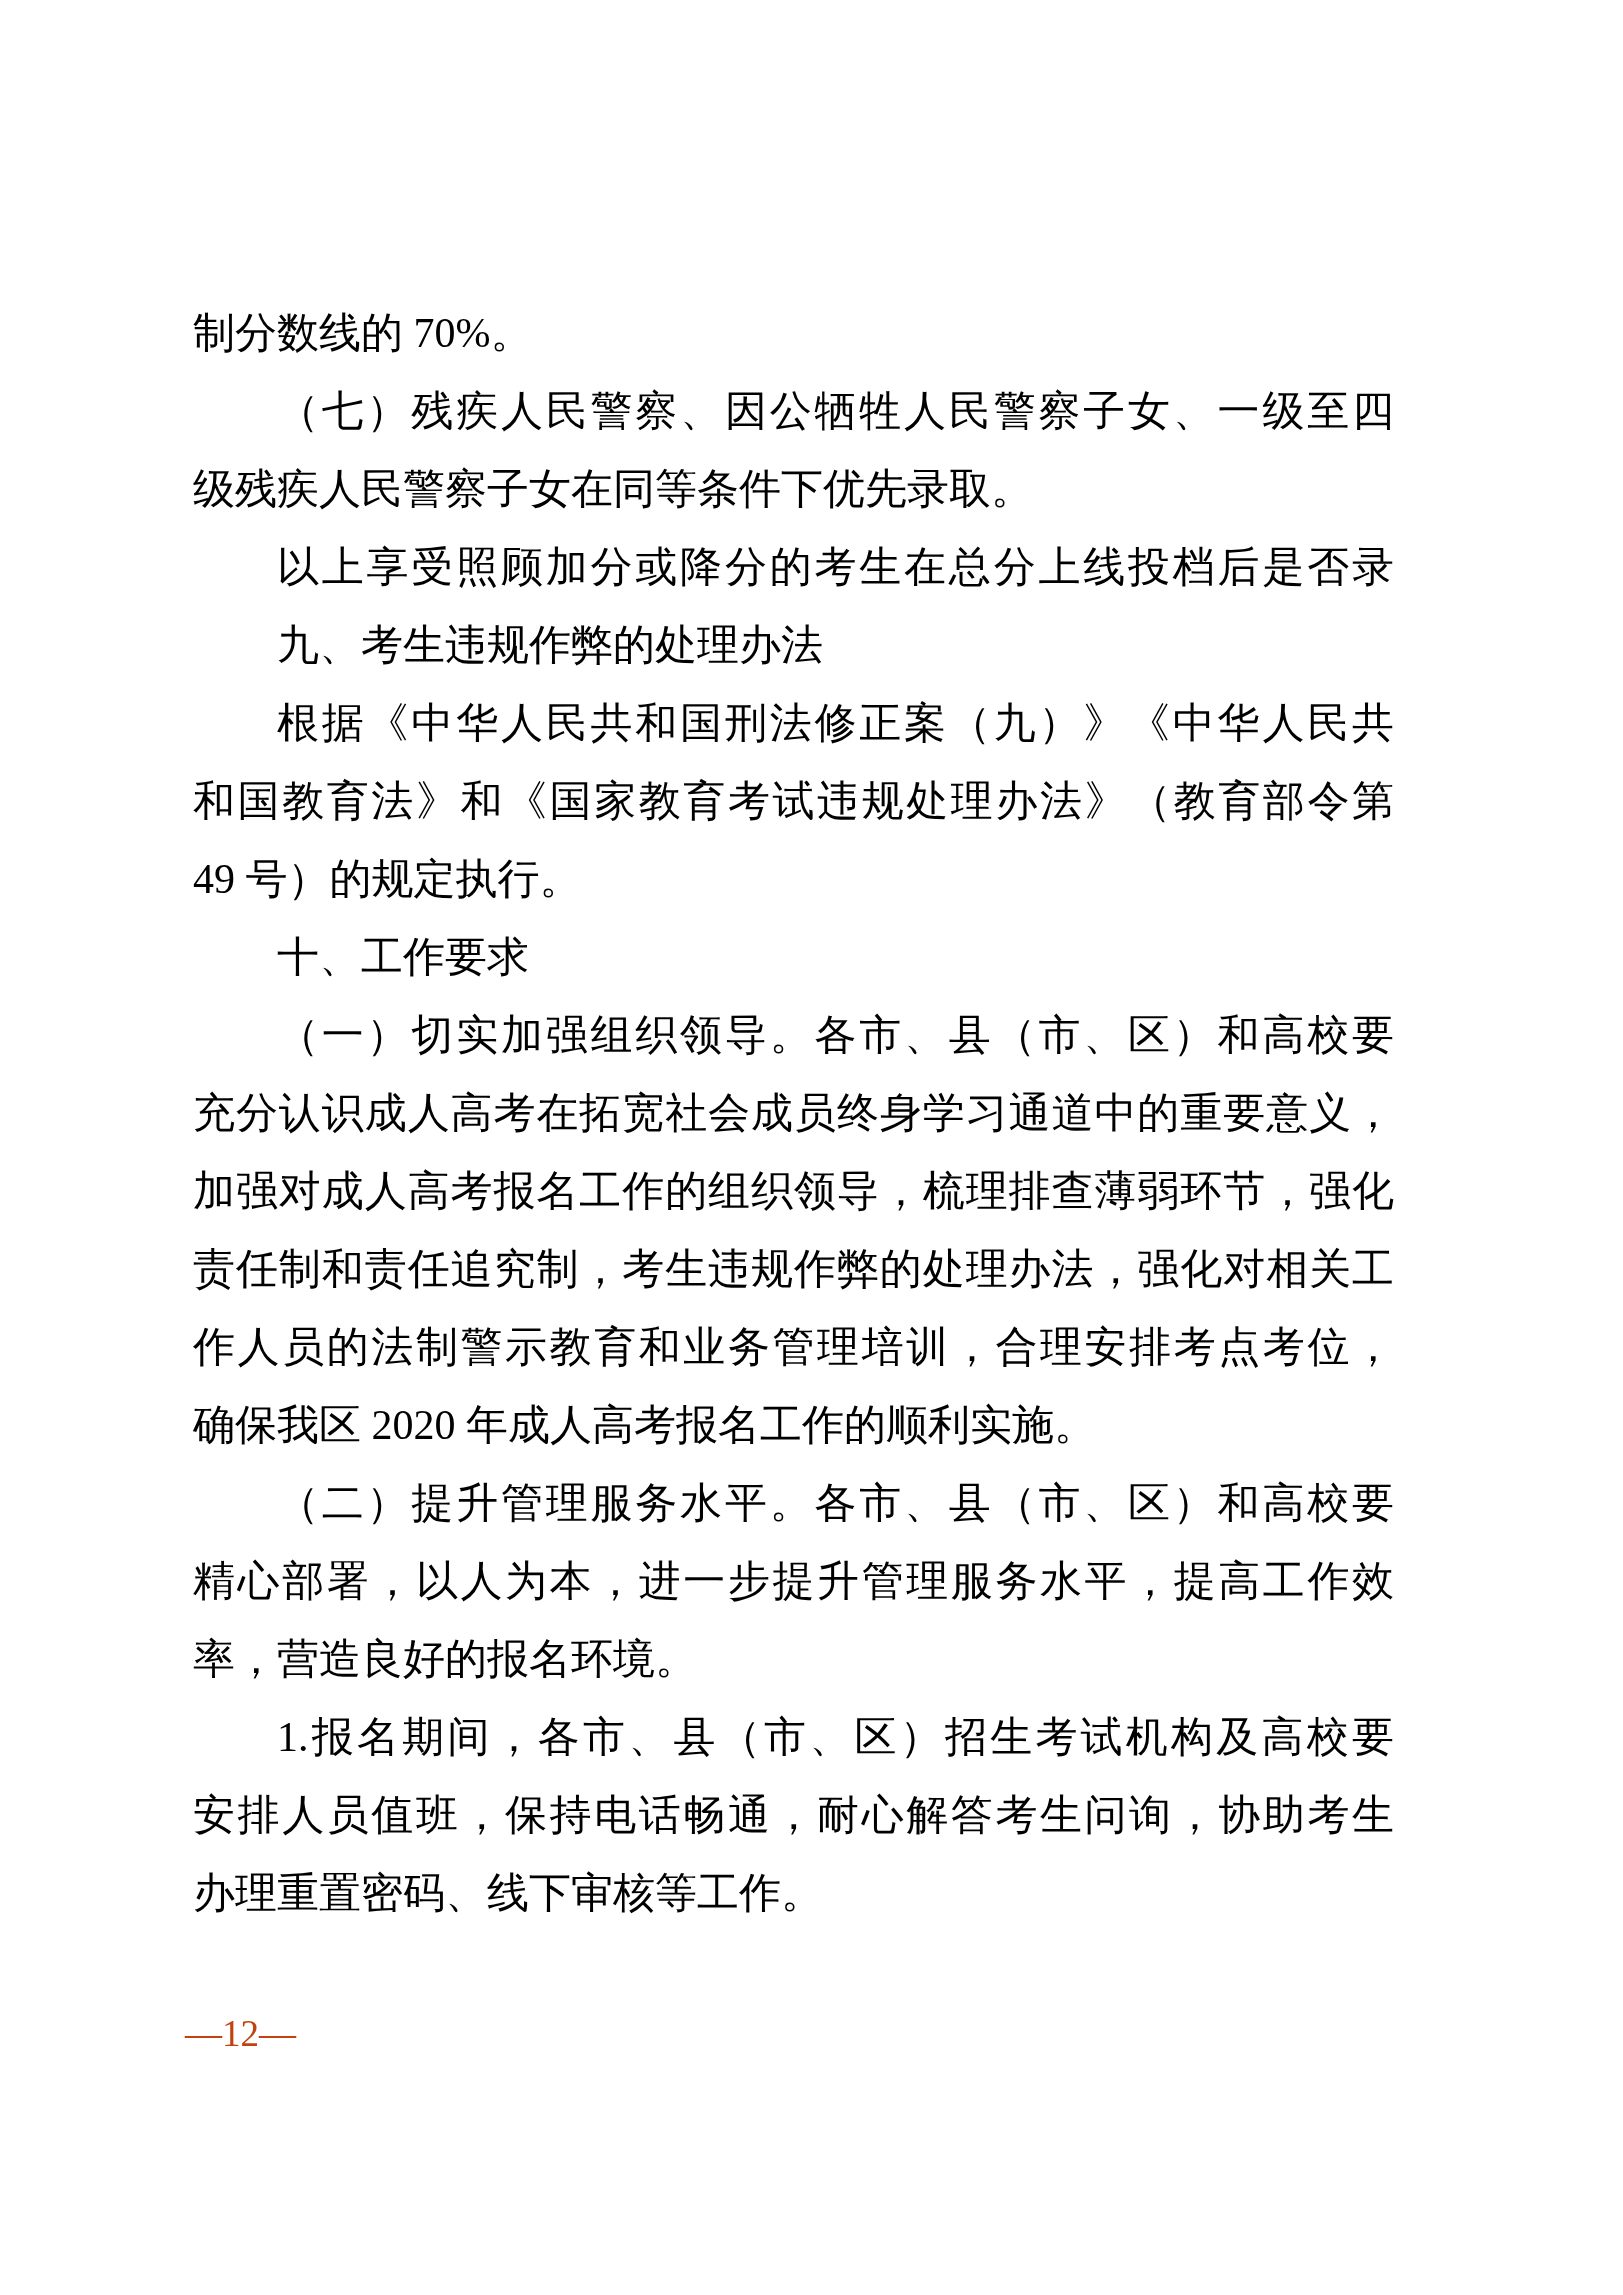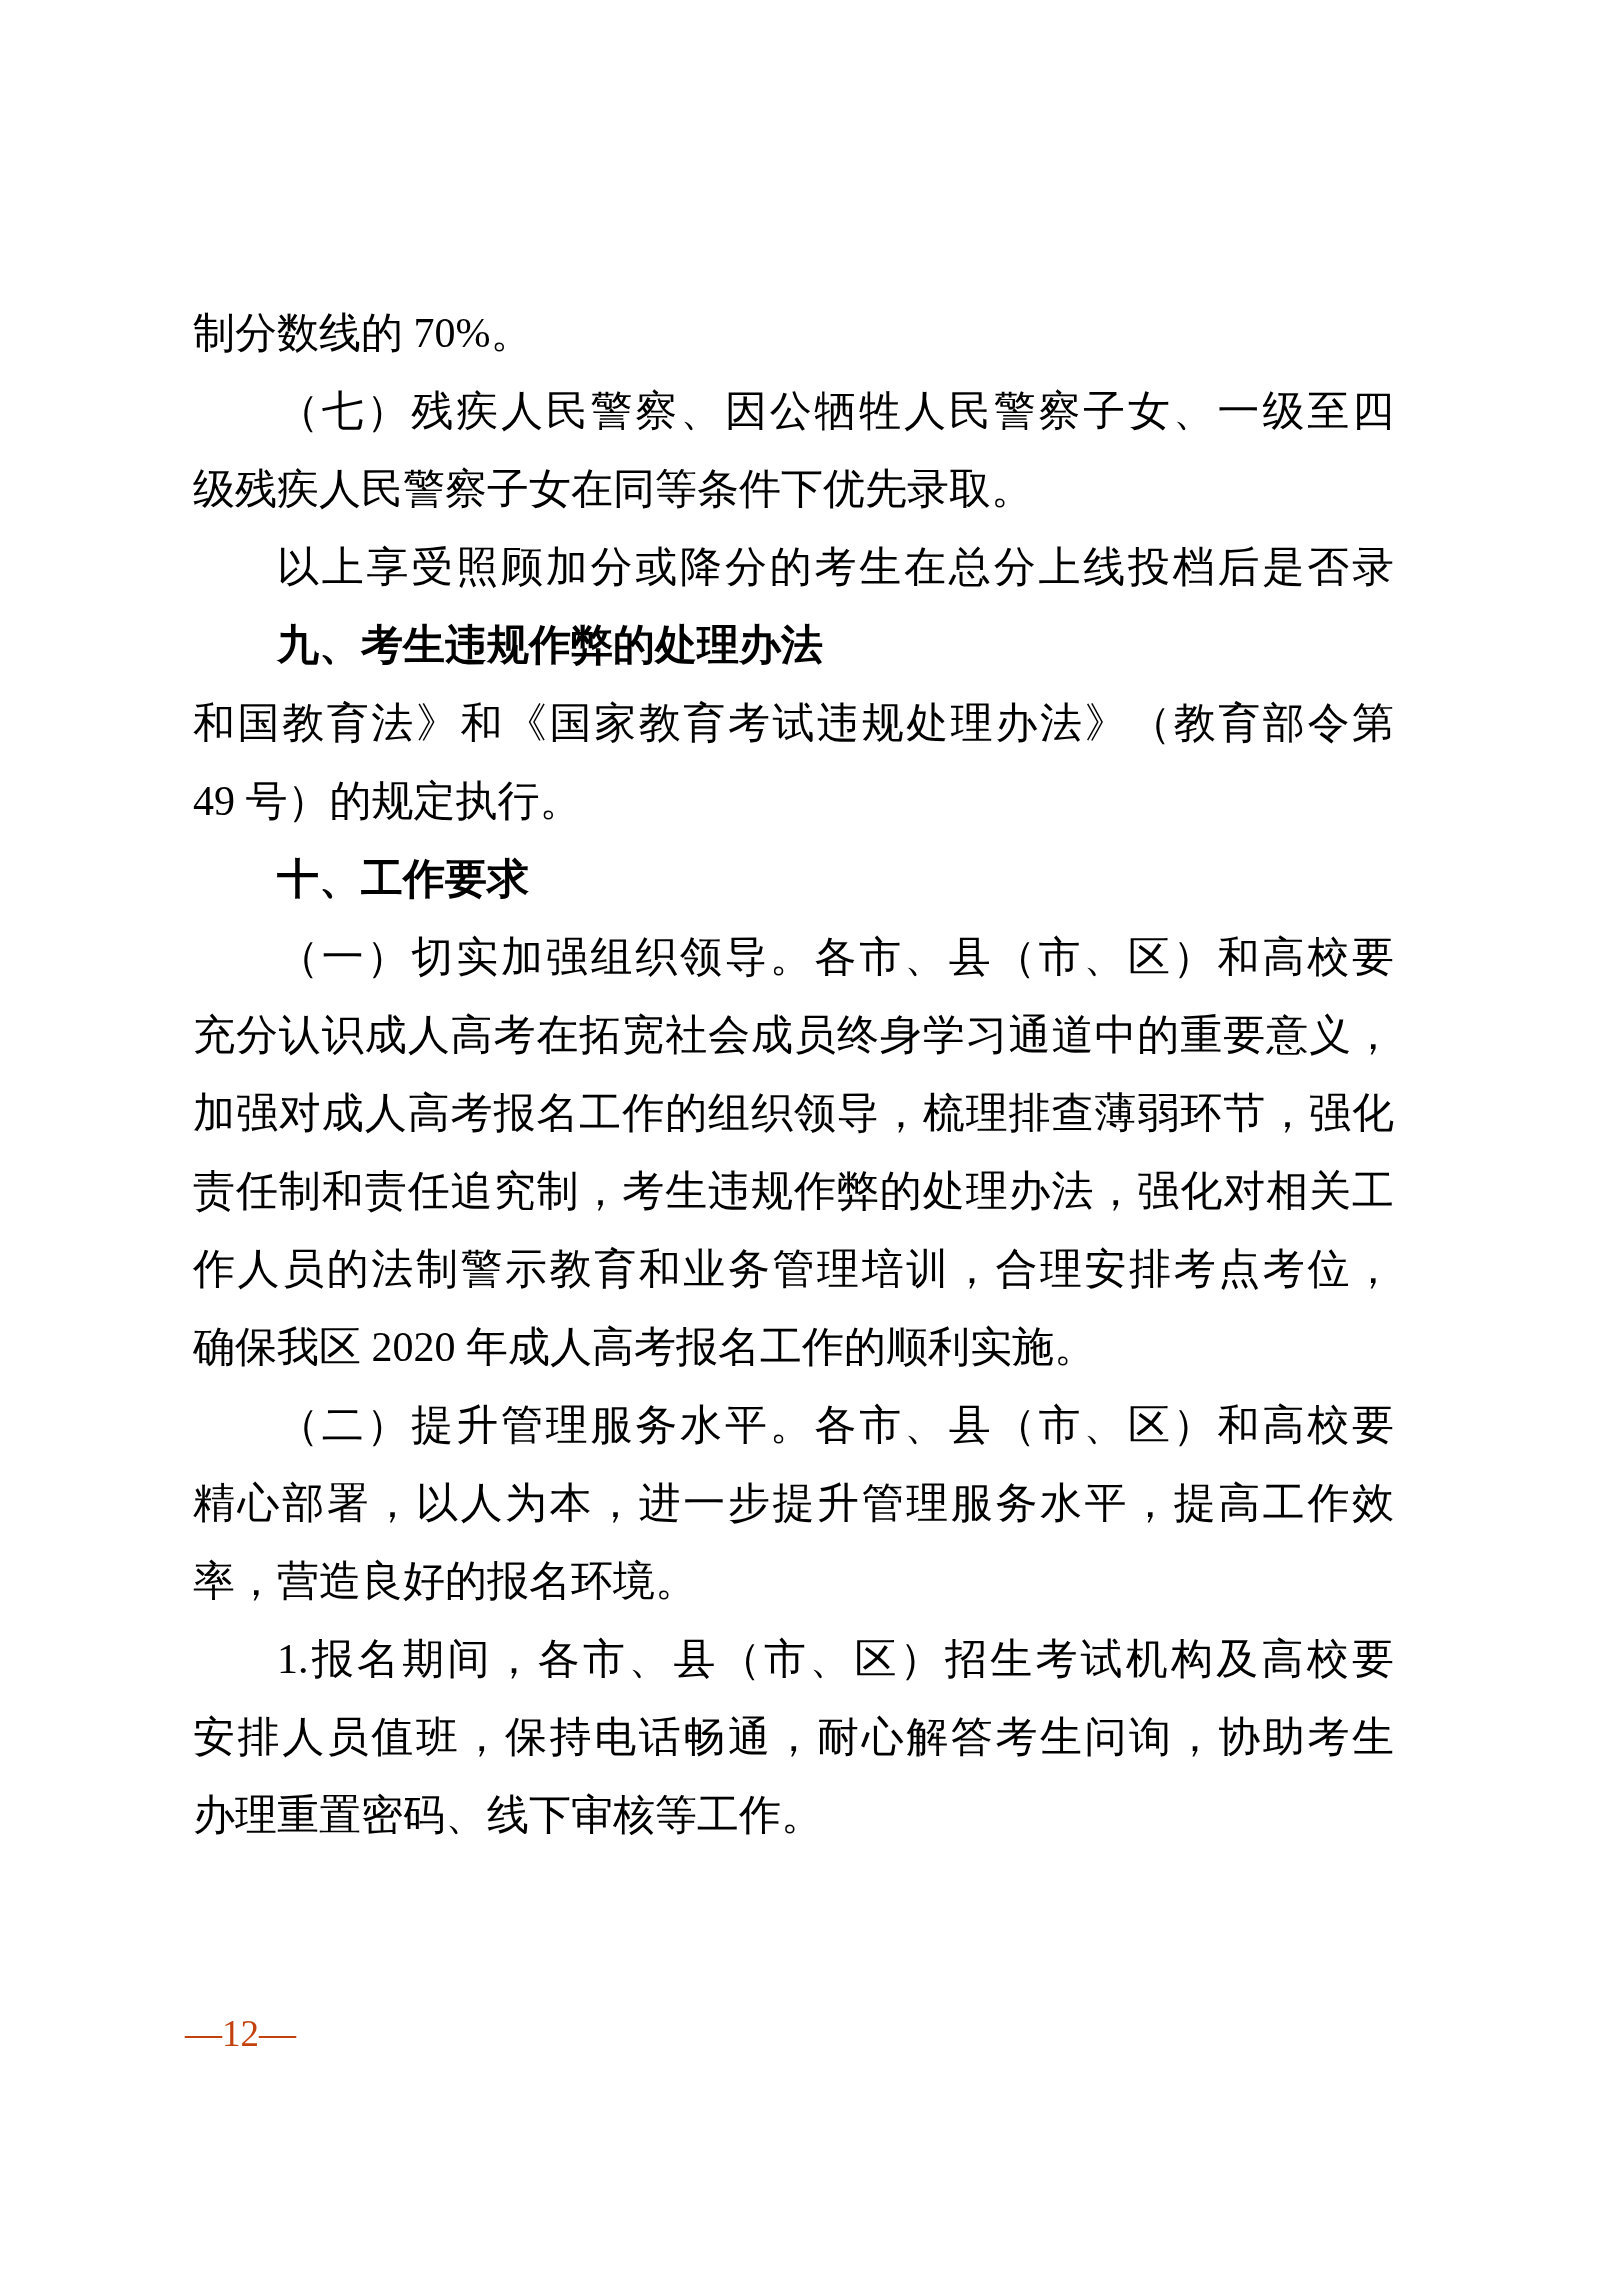--- a/index.html
+++ b/index.html
@@ -33,21 +33,21 @@
   .line.justify {
     text-align: justify;
     text-align-last: justify;
     text-justify: inter-character;
   }
   .line.indent {
     text-indent: 84px;
   }
   .line.heading {
     font-family: "Liberation Sans", "DejaVu Sans", sans-serif;
-    font-weight: bold;
+    font-weight: normal;
   }
   .lead {
     font-weight: normal;
   }
   .page-number {
     position: absolute;
     left: 185px;
     top: 2014px;
     font-size: 37px;
     line-height: 39px;
@@ -58,20 +58,21 @@
 </head>
 <body>
 
 <div class="page">
   <div class="text-block" id="doc-lines">
       <div class="line">制分数线的 70%。</div>
       <div class="line indent justify">（七）残疾人民警察、因公牺牲人民警察子女、一级至四</div>
       <div class="line">级残疾人民警察子女在同等条件下优先录取。</div>
       <div class="line indent justify">以上享受照顾加分或降分的考生在总分上线投档后是否录</div>
       <div class="line heading indent">九、考生违规作弊的处理办法</div>
+      <div class="line indent justify">根据《中华人民共和国刑法修正案（九）》《中华人民共</div>
       <div class="line justify">和国教育法》和《国家教育考试违规处理办法》（教育部令第</div>
       <div class="line">49 号）的规定执行。</div>
       <div class="line heading indent">十、工作要求</div>
       <div class="line indent justify"><span class="lead">（一）切实加强组织领导。</span><span>各市、县（市、区）和高校要</span></div>
       <div class="line justify">充分认识成人高考在拓宽社会成员终身学习通道中的重要意义，</div>
       <div class="line justify">加强对成人高考报名工作的组织领导，梳理排查薄弱环节，强化</div>
       <div class="line justify">责任制和责任追究制，考生违规作弊的处理办法，强化对相关工</div>
       <div class="line justify">作人员的法制警示教育和业务管理培训，合理安排考点考位，</div>
       <div class="line">确保我区 2020 年成人高考报名工作的顺利实施。</div>
       <div class="line indent justify"><span class="lead">（二）提升管理服务水平。</span><span>各市、县（市、区）和高校要</span></div>

